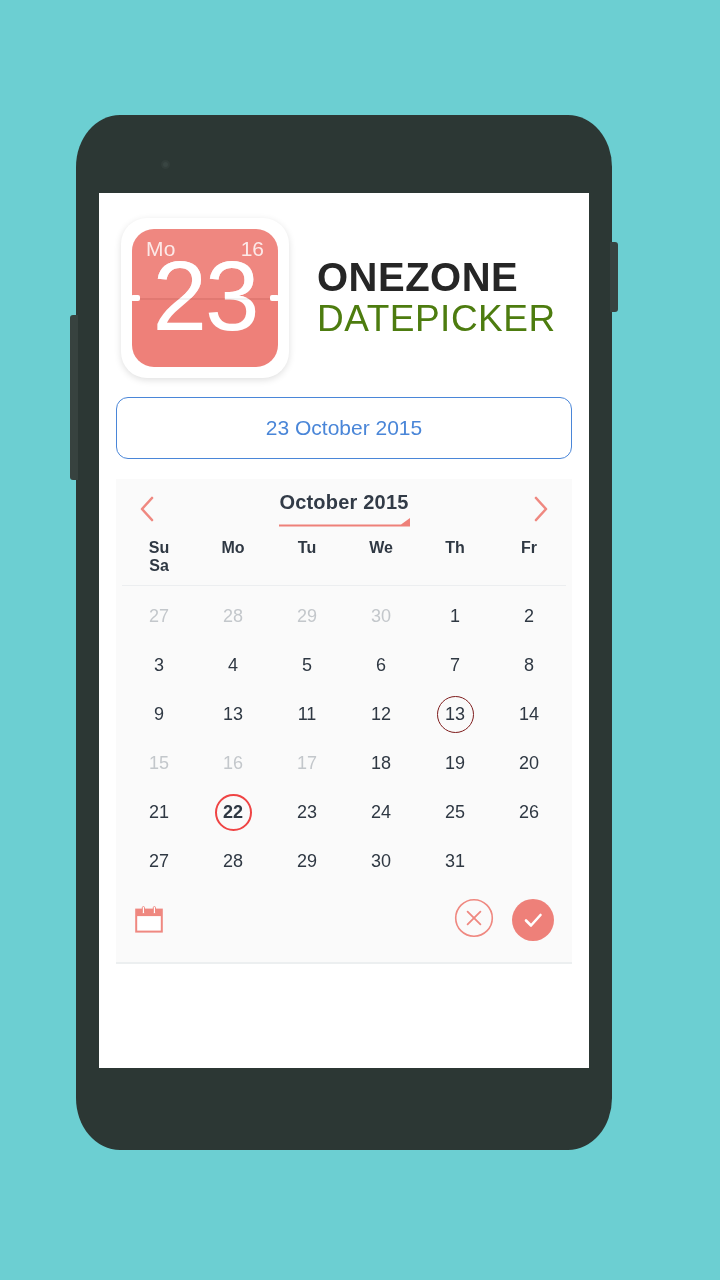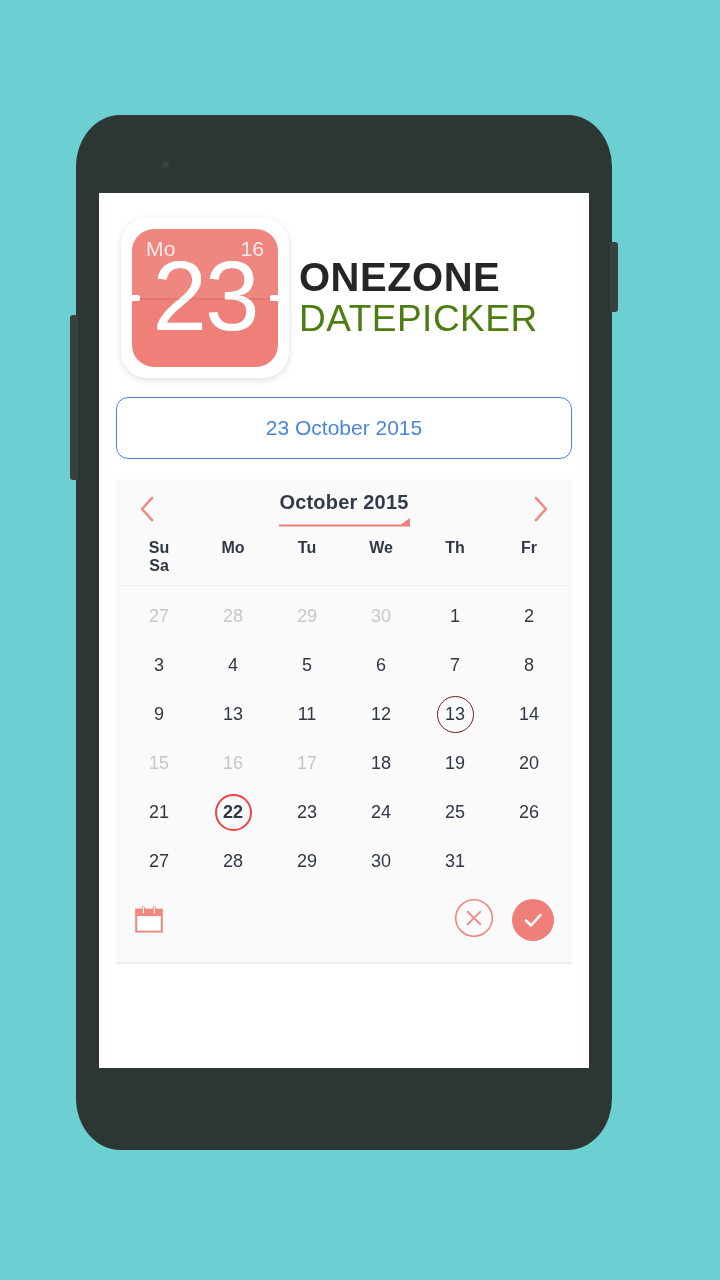--- a/index.html
+++ b/index.html
@@ -107,21 +107,21 @@
     position: absolute; left: 0; right: 0; top: 50%;
     height: 2px; background: rgba(0,0,0,.05);
   }
   .app-icon .notch-l, .app-icon .notch-r {
     position: absolute; top: calc(50% - 3px);
     width: 9px; height: 6px; background: #ffffff; border-radius: 2px;
   }
   .app-icon .notch-l { left: -1px; }
   .app-icon .notch-r { right: -1px; }
 
-  .brand-text { margin-left: 10px; }
+  .brand-text { margin-left: 28px; }
   .brand-line1 {
     font-size: 40px; font-weight: bold; color: #262626;
     letter-spacing: .5px; line-height: 1.08;
   }
   .brand-line2 {
     font-size: 37px; font-weight: 300; color: #4d7c0f;
     letter-spacing: .5px; line-height: 1.1;
   }
 
   

